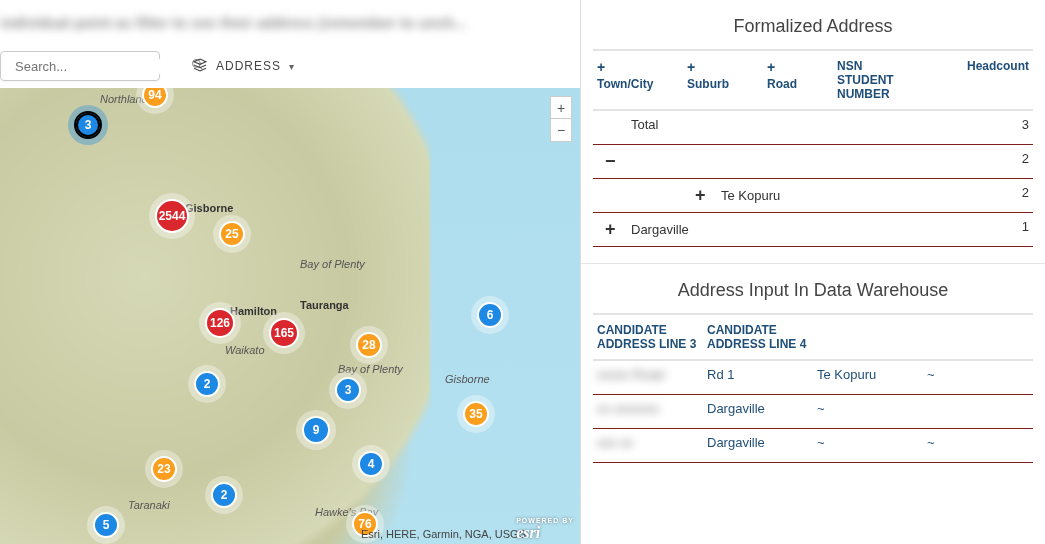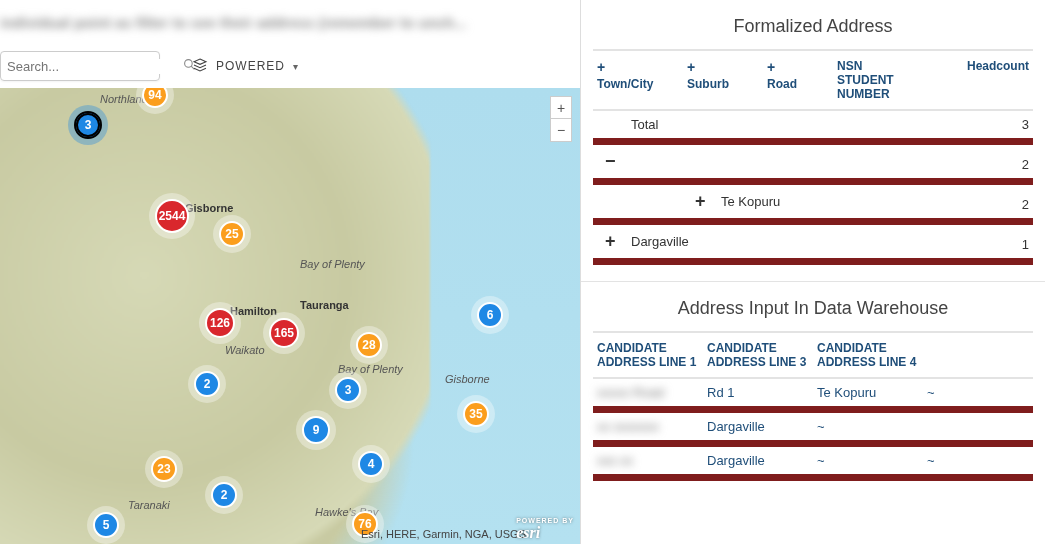--- a/index.html
+++ b/index.html
@@ -4,21 +4,21 @@
 <style>
   * { box-sizing: border-box; margin: 0; padding: 0; }
   html, body { width: 1045px; height: 544px; font-family: Arial, Helvetica, sans-serif; overflow: hidden; background: #fff; }
   .root { display: flex; width: 100%; height: 100%; }
   .left-pane { width: 605px; height: 100%; position: relative; display: flex; flex-direction: column; border-right: 1px solid #ddd; }
   .right-pane { flex: 1; display: flex; flex-direction: column; }
   .header-row { height: 44px; display: flex; align-items: center; padding: 6px 0; font-size: 14px; color: #555; position: relative; }
   .header-blur { filter: blur(4px); position: absolute; left: 0; color: #8b8b8b; font-size: 15px; font-weight: bold; }
   .toolbar { height: 44px; display: flex; align-items: center; gap: 12px; padding: 4px 0; }
   .search-box { width: 160px; height: 30px; border: 1px solid #ccc; border-radius: 4px; display: flex; align-items: center; padding: 0 6px; font-size: 13px; color: #888; box-shadow: 0 1px 2px rgba(0,0,0,.05); }
-  .search-box input { border: none; outline: none; flex: 1; font-size: 13px; color: #c2410c; }
+  .search-box input { border: none; outline: none; flex: 1; font-size: 13px; color: #c2410c; margin-left: 8px; }
   .search-box .mag { color: #888; font-size: 13px; }
   .styles-btn { display: flex; align-items: center; gap: 8px; font-size: 12px; letter-spacing: 1px; color: #444; cursor: pointer; margin-left: 20px; }
   .styles-icon svg { width: 16px; height: 16px; }
   .caret { font-size: 10px; color: #666; }
   .map-wrap { flex: 1; position: relative; background: linear-gradient(#aeddee, #b4e1f0); overflow: hidden; }
   .map-land {
     position: absolute; left: -90px; top: -40px; width: 520px; height: 650px;
     background: radial-gradient(circle at 45% 35%, #d6d9b6 0%, #c8caa2 40%, #d6d9b6 60%, transparent 62%),
                 radial-gradient(circle at 55% 60%, #d6d9b6 0%, #c8caa2 35%, transparent 45%),
                 radial-gradient(circle at 30% 20%, #d6d9b6 0%, #c8caa2 25%, transparent 35%);
@@ -43,21 +43,21 @@
   .c-orange { background: #fb9e1d; }
   .c-red    { background: #d9272d; }
   .c-ring   { box-shadow: 0 0 0 6px rgba(30,136,229,.35), 0 0 0 2px #000 inset; border: 2px solid #000; background:#1e88e5; }
   
   .panel { padding: 8px 12px 12px 12px; }
   .panel + .panel { border-top: 1px solid #e3e3e3; margin-top: 4px; }
   .panel-title { text-align: center; font-size: 18px; color: #444; padding: 8px 0 12px; font-weight: normal; }
   .grid-header { display: flex; font-size: 12px; color: #1f4e79; font-weight: bold; border-bottom: 2px solid #e3e3e3; border-top: 2px solid #e3e3e3; padding: 8px 0; }
   .col { padding: 0 4px; display: flex; flex-direction: column; gap: 2px; }
   .plus { font-size: 14px; font-weight: bold; }
-  .grid-row { display: flex; font-size: 13px; color: #333; border-bottom: 7px solid #7f1d1d; align-items: flex-end; min-height: 34px; }
+  .grid-row { display: flex; font-size: 13px; color: #333; border-bottom: 1px solid #7f1d1d; align-items: flex-start; min-height: 34px; }
   .grid-row .cell { padding: 6px 4px; }
   .blurred { filter: blur(4px); color: #777; }
   .link { color: #1f4e79; }
   .row-expand { font-size: 18px; font-weight: bold; color: #333; width: 20px; text-align: left; }
   
   .p1-c1 { width: 90px; }
   .p1-c2 { width: 80px; }
   .p1-c3 { width: 70px; }
   .p1-c4 { width: 90px; }
   .p1-c5 { flex: 1; text-align: right; }
@@ -84,21 +84,21 @@
         </span>
       </div>
       <div class="styles-btn">
         <span class="styles-icon">
           <svg viewBox="0 0 24 24" fill="none" stroke="#444" stroke-width="1.6">
               <path d="M12 3l9 4-9 4-9-4 9-4z"></path>
               <path d="M3 12l9 4 9-4"></path>
               <path d="M3 17l9 4 9-4"></path>
             </svg>
         </span>
-        <span>POWERED</span>
+        <span>ADDRESS</span>
         <span class="caret">▾</span>
       </div>
     </div>
     <div class="map-wrap">
       <div class="map-land"></div>
       <div class="zoom-ctrl">
         <div>+</div>
         <div>−</div>
       </div>
       <div id="map-labels">
@@ -192,21 +192,20 @@
               <span>Dargaville</span>
             </div>
             <div class="cell p1-c5" style="text-align:right">1</div>
           </div>
         </div>
     </div>
 
     <div class="panel">
       <div class="panel-title">Address Input In Data Warehouse</div>
       <div class="grid-header">
-        <div class="col p2-c">CANDIDATE ADDRESS LINE 1</div>
         <div class="col p2-c">CANDIDATE ADDRESS LINE 3</div>
         <div class="col p2-c">CANDIDATE ADDRESS LINE 4</div>
       </div>
       <div id="panel2-rows">
           <div class="grid-row">
             <div class="cell p2-c blurred">xxxxx Road</div>
             <div class="cell p2-c link">Rd 1</div>
             <div class="cell p2-c link">Te Kopuru</div>
             <div class="cell p2-c link">~</div>
           </div>

